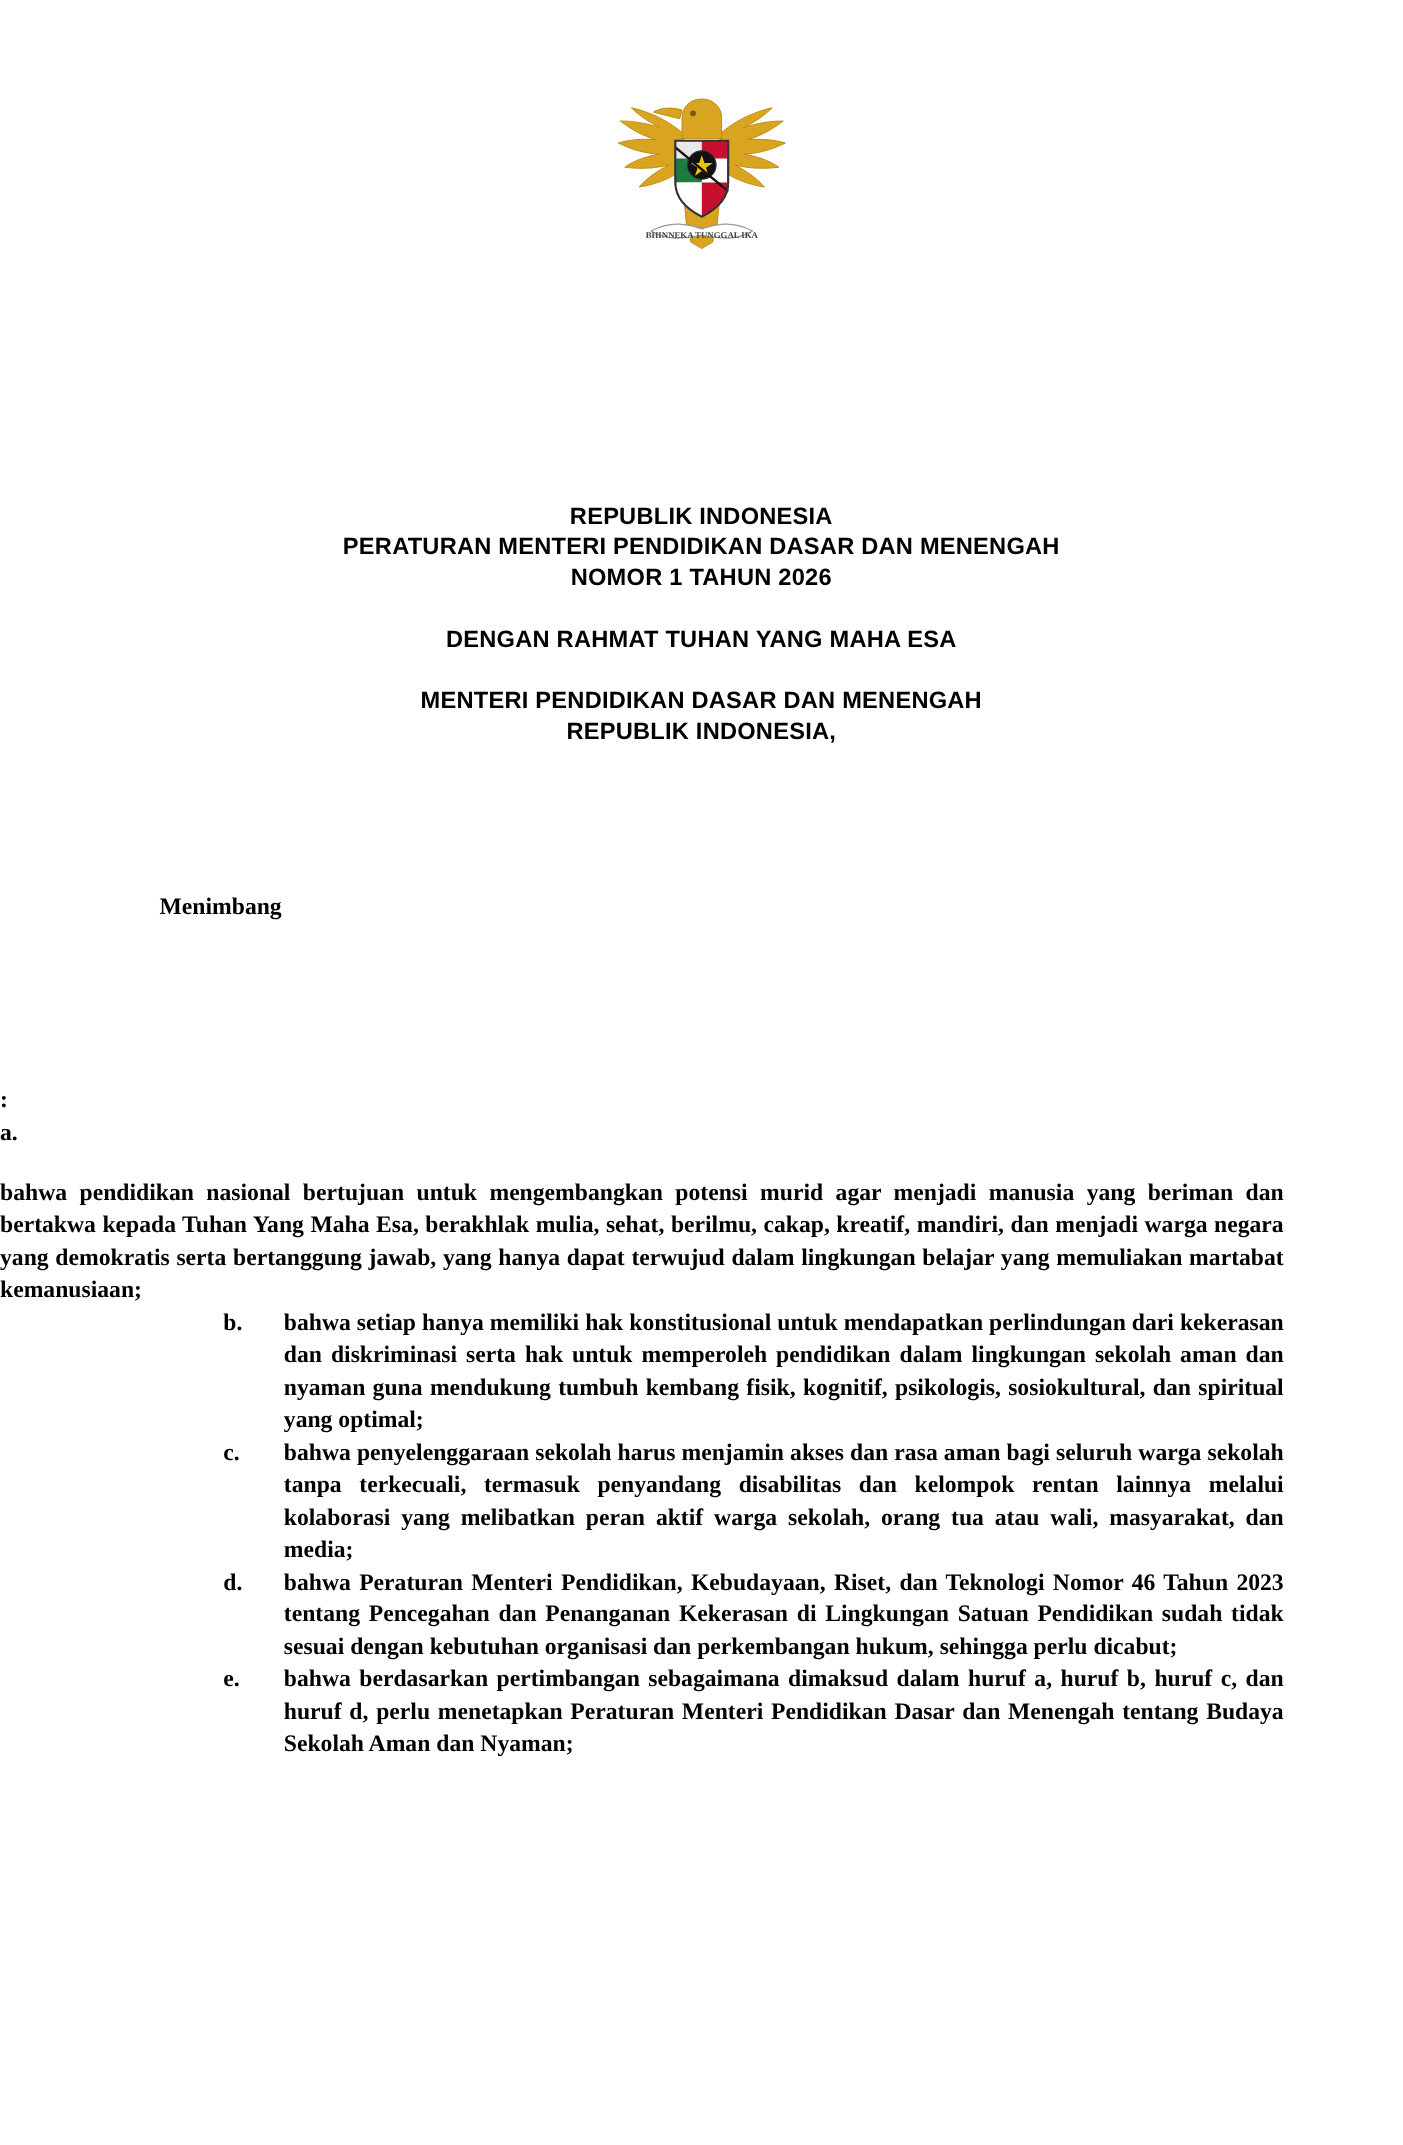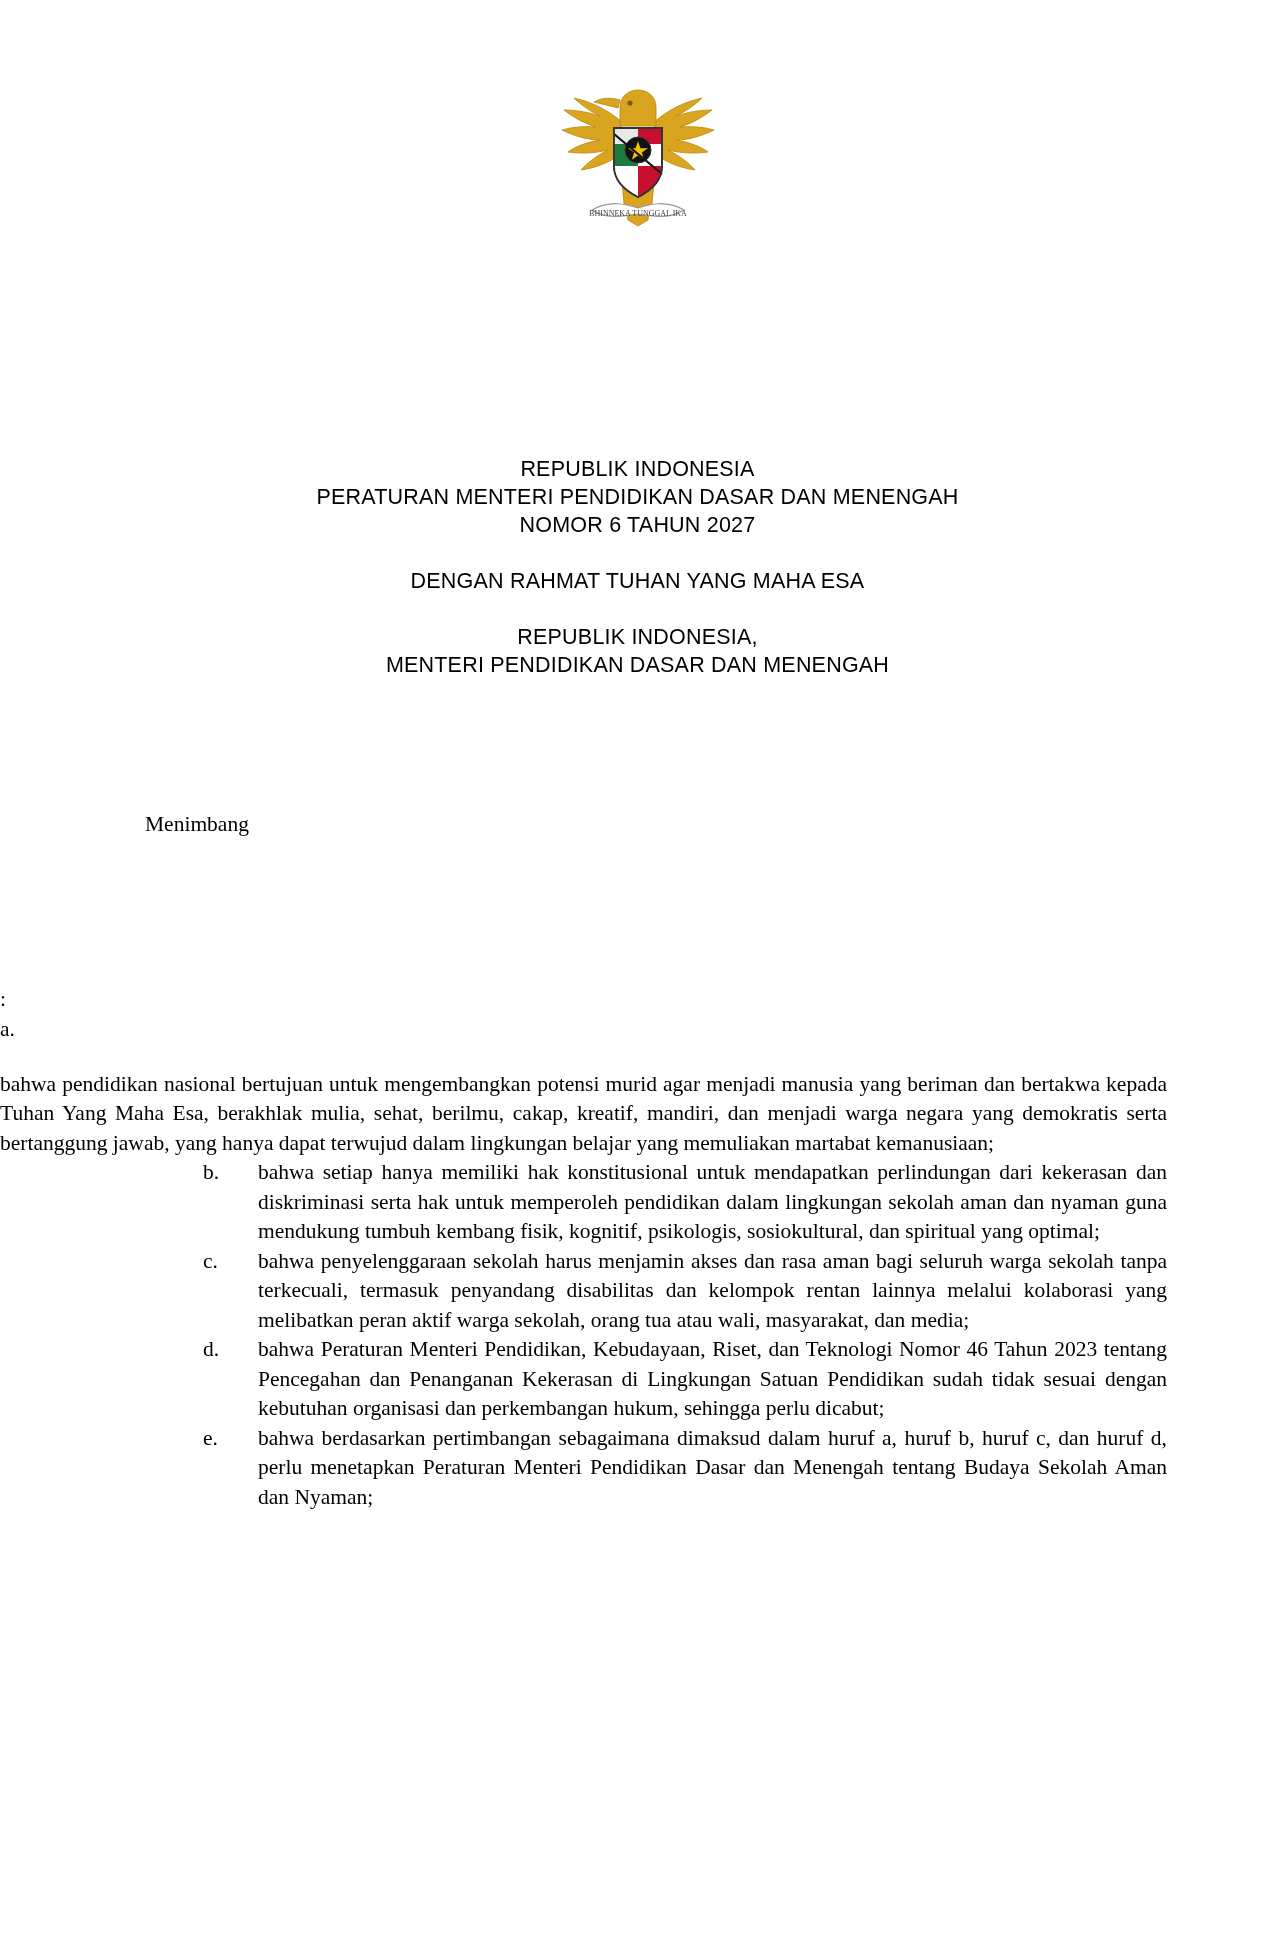--- a/index.html
+++ b/index.html
@@ -14,20 +14,21 @@
     color: #000000;
     position: relative;
     overflow: hidden;
   }
   .page {
     width: 1189px;
     height: 1950px;
     position: relative;
     box-sizing: border-box;
     padding: 0;
+    font-weight: bold;
   }
 
   
   .emblem-wrap {
     position: absolute;
     top: 70px;
     left: 0;
     width: 1275px;
     text-align: center;
   }
@@ -155,26 +156,26 @@
           <path d="M44 140 C62 130 78 134 90 138 C102 134 118 130 136 140 C120 150 104 146 90 144 C76 146 60 150 44 140 Z" fill="#ffffff" stroke="#999" stroke-width="1.2"></path>
           <text x="90" y="146" font-family="Liberation Serif, serif" font-size="8" text-anchor="middle" fill="#444">BHINNEKA TUNGGAL IKA</text>
         </g>
       </svg>
     </span>
   </div>
 
   <div class="title-block">
     <div class="line">REPUBLIK INDONESIA</div>
     <div class="line">PERATURAN MENTERI PENDIDIKAN DASAR DAN MENENGAH</div>
-    <div class="line">NOMOR 6 TAHUN 2027</div>
+    <div class="line">NOMOR 1 TAHUN 2026</div>
     <div class="gap-sm"></div>
     <div class="line">DENGAN RAHMAT TUHAN YANG MAHA ESA</div>
     <div class="gap-sm"></div>
+    <div class="line">MENTERI PENDIDIKAN DASAR DAN MENENGAH</div>
     <div class="line">REPUBLIK INDONESIA,</div>
-    <div class="line">MENTERI PENDIDIKAN DASAR DAN MENENGAH</div>
   </div>
 
   <div class="considerans">
 
     <div class="cons-row">
       <div class="label-col">Menimbang</div>
       <div class="colon-col">:</div>
       <div class="letter-col">a.</div>
       <div class="text-col">
         <p>bahwa pendidikan nasional bertujuan untuk mengembangkan potensi murid agar menjadi manusia yang beriman dan bertakwa kepada Tuhan Yang Maha Esa, berakhlak mulia, sehat, berilmu, cakap, kreatif, mandiri, dan menjadi warga negara yang demokratis serta bertanggung jawab, yang hanya dapat terwujud dalam lingkungan belajar yang memuliakan martabat kemanusiaan;</p>

